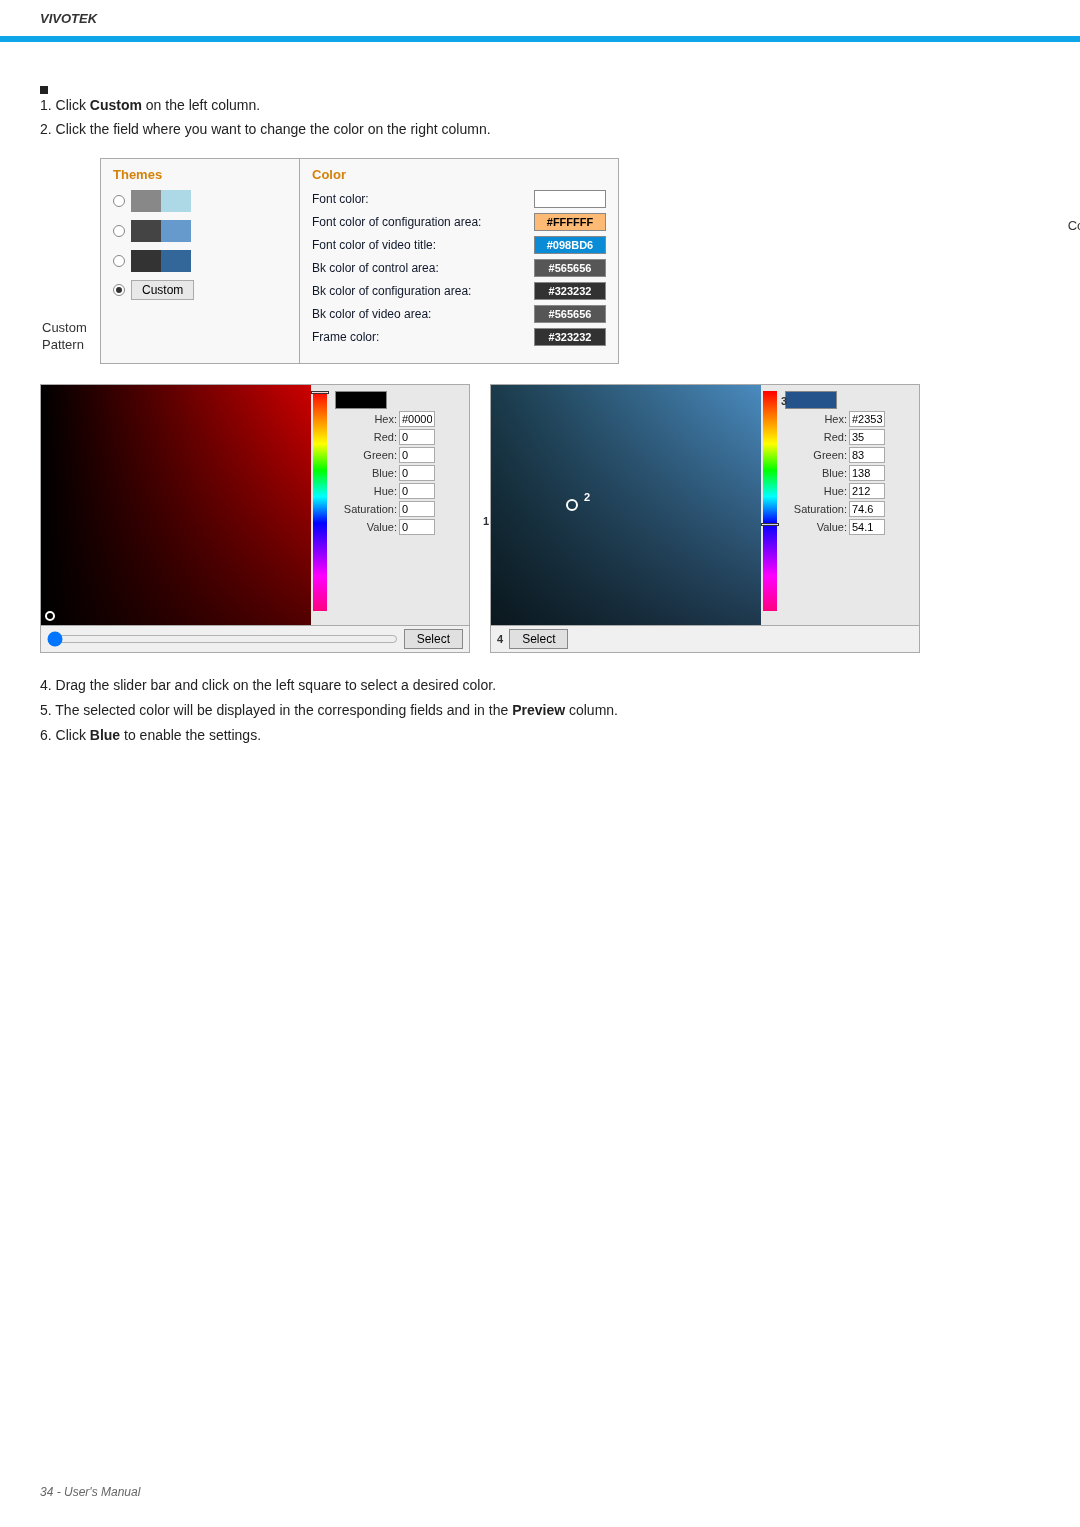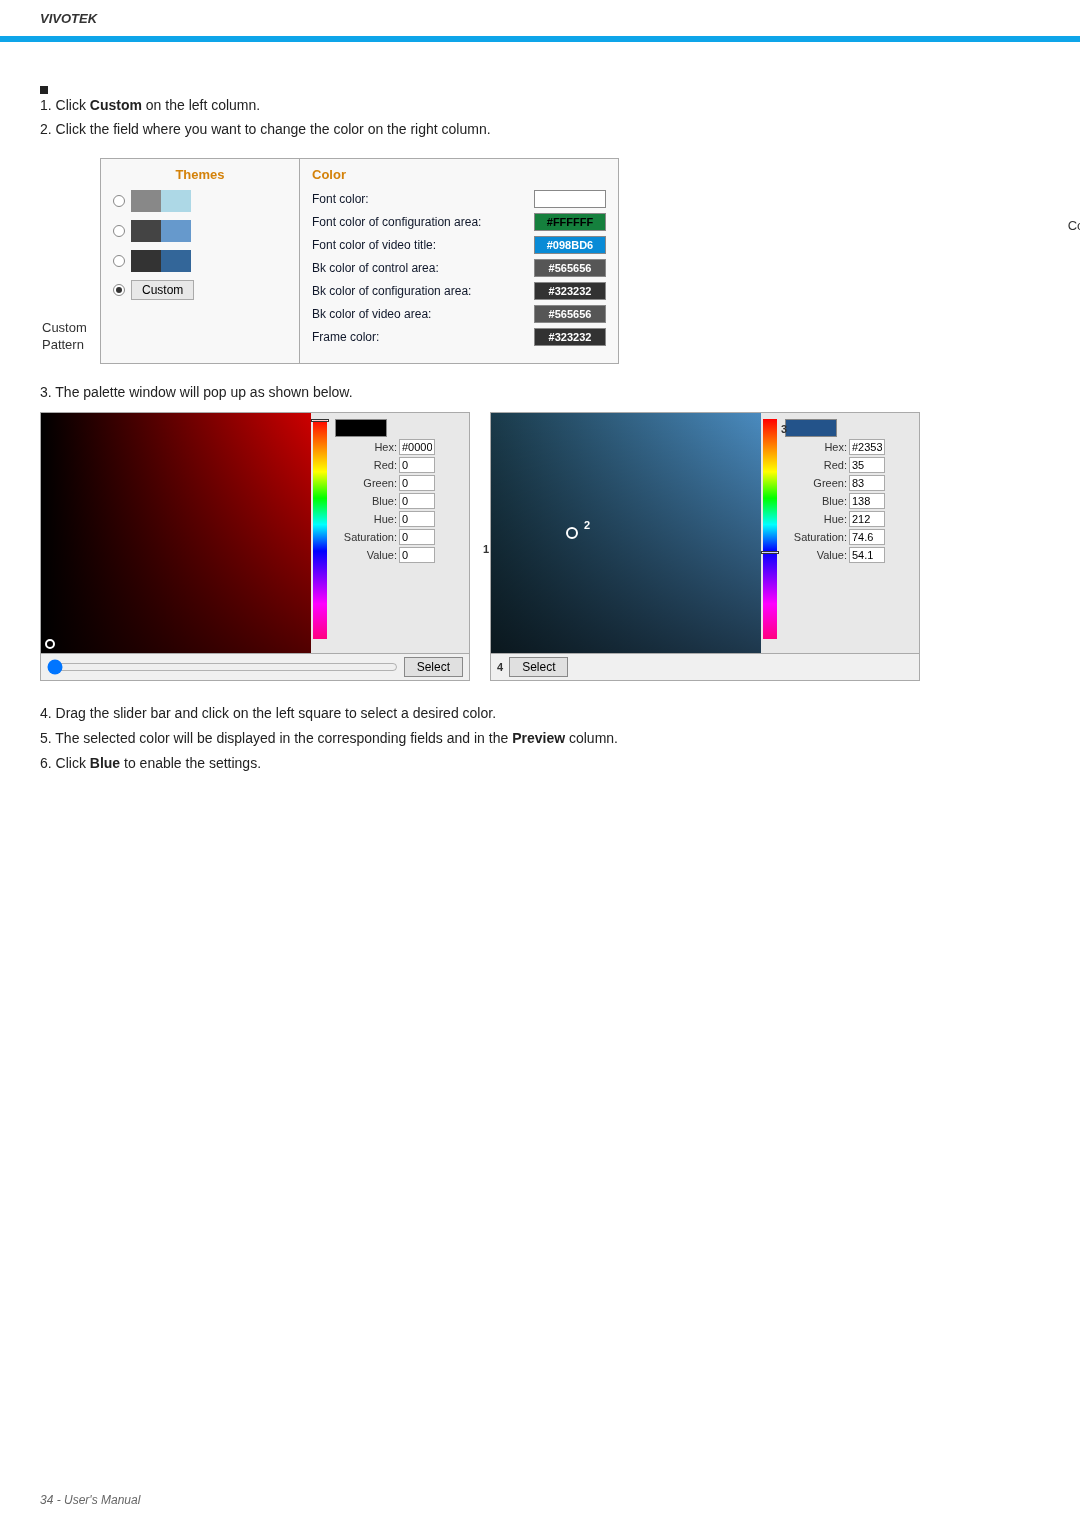--- a/index.html
+++ b/index.html
@@ -63,21 +63,20 @@
       padding: 8px 12px 12px;
       width: 200px;
       position: relative;
       background: #f8f8f8;
     }
     .themes-panel-title {
       color: #d4820a;
       font-weight: bold;
       font-size: 13px;
       margin-bottom: 8px;
-      text-align: center;
     }
     .theme-row {
       display: flex;
       align-items: center;
       gap: 6px;
       margin-bottom: 8px;
     }
     .theme-radio {
       width: 12px;
       height: 12px;
@@ -336,21 +335,21 @@
 
     
     .steps-bottom {
       line-height: 1.8;
       font-size: 14px;
     }
 
     
     .footer {
       position: absolute;
-      bottom: 20px;
+      bottom: 28px;
       left: 40px;
       font-size: 12px;
       color: #666;
       font-style: italic;
     }
   </style>
 </head>
 <body>
 
 <div class="header">
@@ -411,21 +410,21 @@
     <div class="color-panel">
       <div class="color-panel-title">Color</div>
 
       <div class="color-row">
         <span class="color-row-label">Font color:</span>
         <div class="color-swatch-box" style="background:#fff; color:#000; border:1px solid #888;"></div>
       </div>
 
       <div class="color-row">
         <span class="color-row-label">Font color of configuration area:</span>
-        <div class="color-swatch-box" style="background:#15803d; color:#000; border:1px solid #888;">
+        <div class="color-swatch-box" style="background:#fdba74; color:#000; border:1px solid #888;">
           <span>#FFFFFF</span>
         </div>
       </div>
 
       <div class="color-row">
         <span class="color-row-label">Font color of video title:</span>
         <div class="color-swatch-box" style="background:#098BD6; color:#fff;">
           <span>#098BD6</span>
         </div>
       </div>
@@ -455,21 +454,20 @@
         <span class="color-row-label">Frame color:</span>
         <div class="color-swatch-box" style="background:#323232; color:#fff;">
           <span>#323232</span>
         </div>
       </div>
     </div>
 
     <div class="color-selector-label">Color Selector</div>
   </div>
 
-  <div class="step3-heading">3. The palette window will pop up as shown below.</div>
 
   <div class="pickers-row">
 
     <div class="picker-panel">
       <div class="picker-inner">
 
         <div class="gradient-square black-red">
           <div class="grad-overlay-top"></div>
 
           <div class="picker-circle-indicator" style="bottom:4px; left:4px;"></div>

